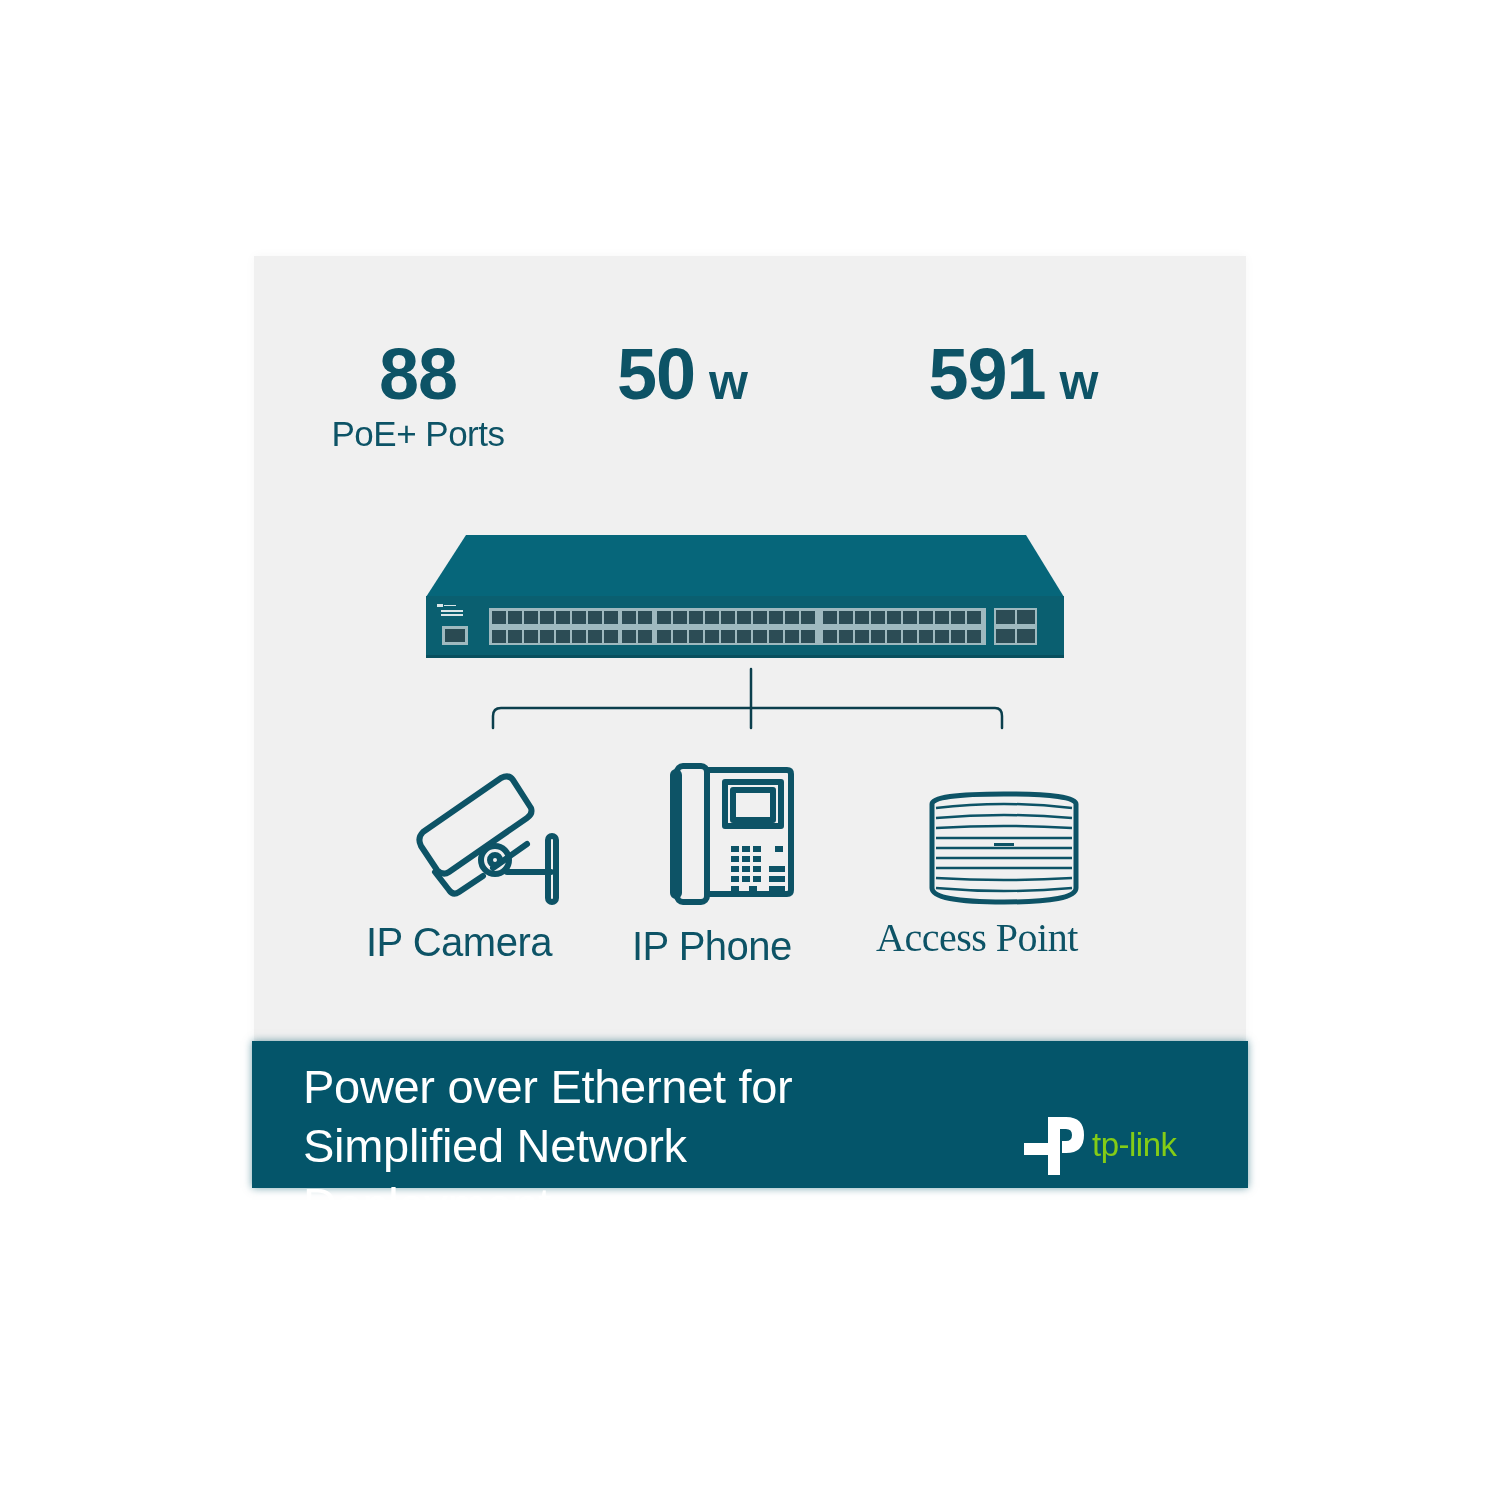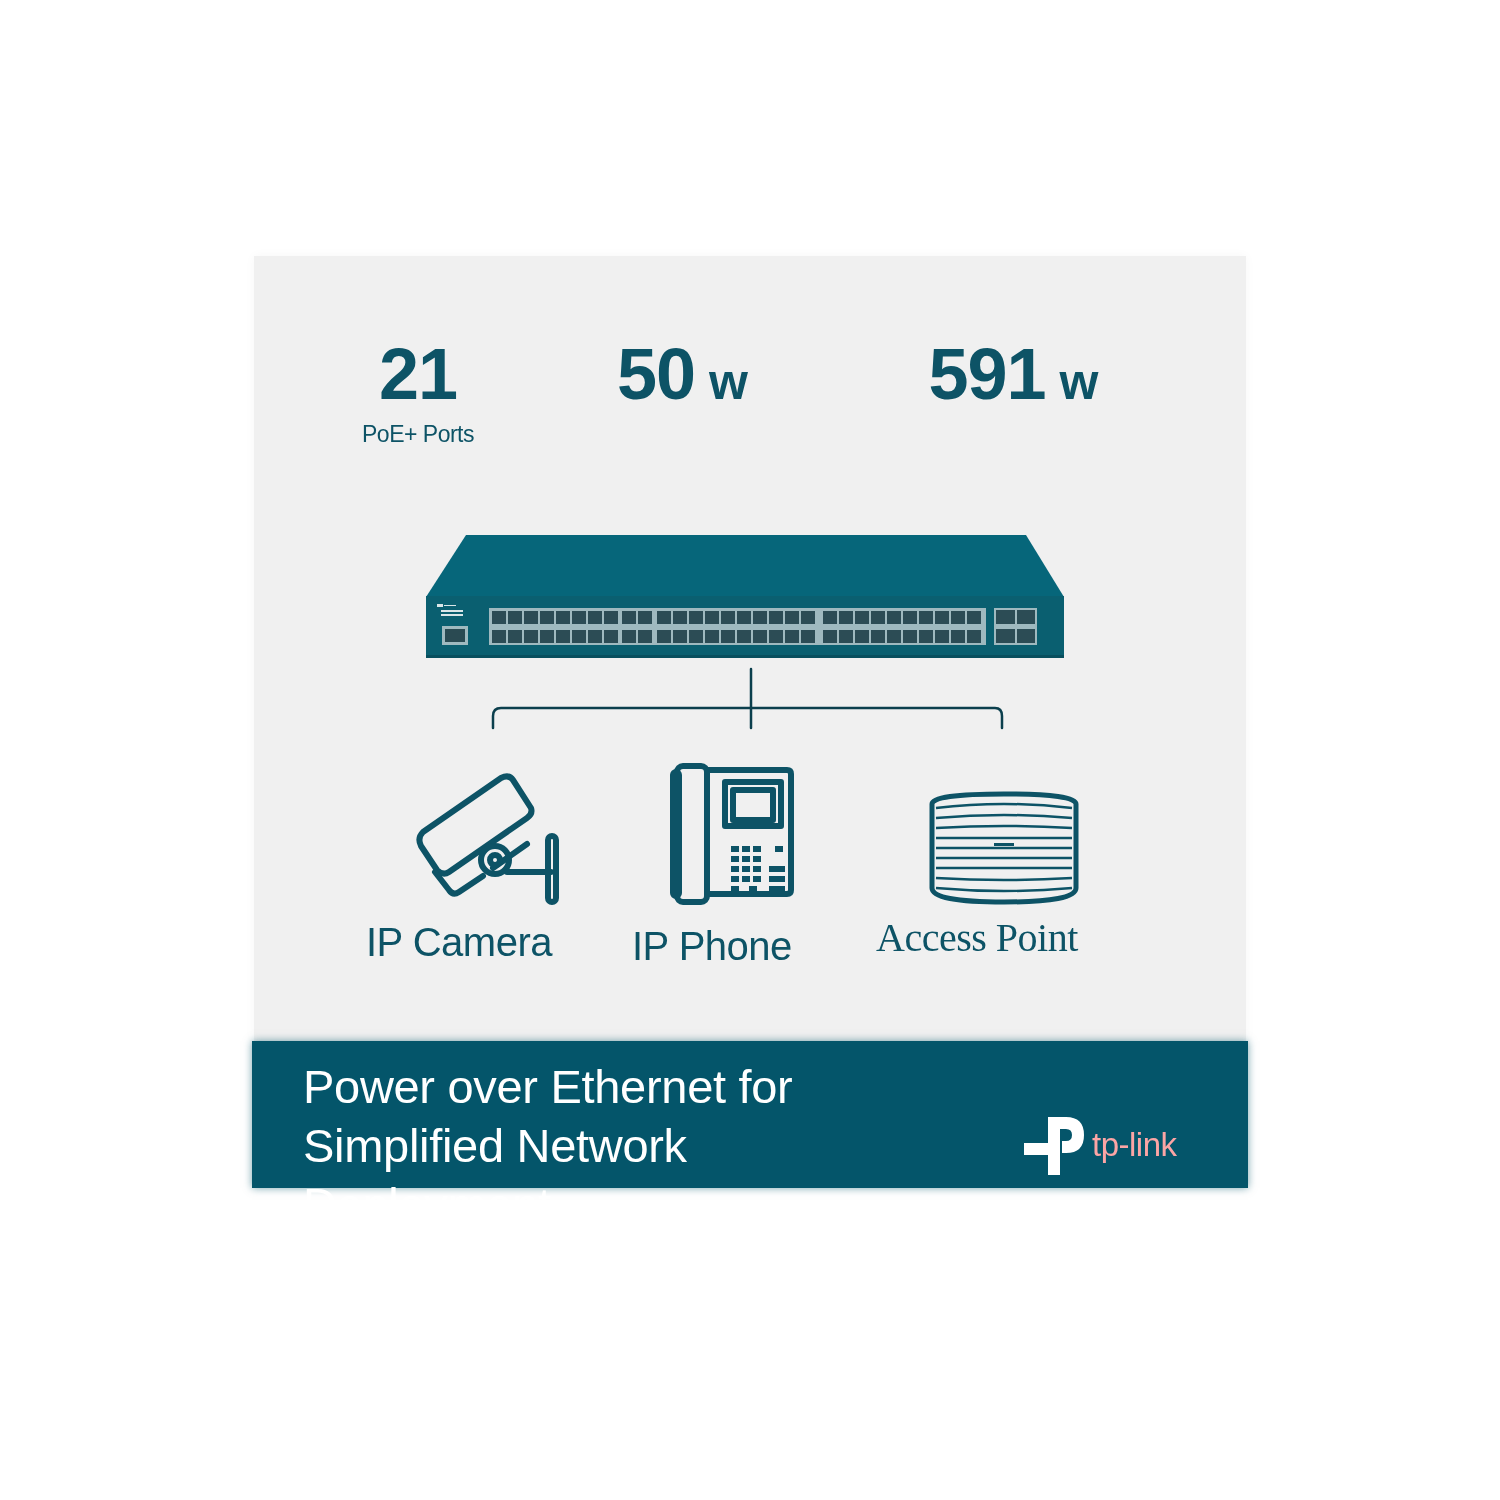--- a/index.html
+++ b/index.html
@@ -3,39 +3,39 @@
 <meta charset="utf-8">
 <style>
   html, body { margin:0; padding:0; }
   body { width:1500px; height:1500px; background:#ffffff; position:relative; overflow:hidden;
          font-family:"Liberation Sans", sans-serif; }
   .panel { position:absolute; left:254px; top:256px; width:992px; height:786px; background:#f0f0f0;
            box-shadow:0 0 10px rgba(0,0,0,0.04); }
   .stat { position:absolute; text-align:center; color:#0d5366; }
   .stat .num { font-size:72px; font-weight:bold; line-height:72px; letter-spacing:-1px; }
   .stat .num .unit { font-size:50px; font-weight:bold; margin-left:14px; }
-  .stat .lbl { font-size:23px; line-height:40px; margin-top:4px; white-space:nowrap; letter-spacing:-0.5px; }
+  .stat .lbl { font-size:35px; line-height:40px; margin-top:4px; white-space:nowrap; letter-spacing:-0.5px; }
   .switch { position:absolute; left:0; top:0; }
   .connector { position:absolute; left:0; top:0; }
   .device { position:absolute; color:#0d5366; }
   .device .lbl { font-size:40px; line-height:44px; white-space:nowrap; letter-spacing:-0.5px; }
   .band { position:absolute; left:252px; top:1041px; width:996px; height:147px; background:#04556a;
           box-shadow:0 0 8px rgba(4,85,106,0.55); }
   .band .headline { position:absolute; left:51px; top:16px; color:#ffffff; font-size:47px; line-height:59px;
                     white-space:pre-line; letter-spacing:-0.3px; }
   .logo { position:absolute; left:770px; top:72px; display:flex; align-items:center; }
-  .logo .brand { color:#fca5a5; font-size:33px; margin-left:6px; letter-spacing:-0.5px; }
+  .logo .brand { color:#84cc16; font-size:33px; margin-left:6px; letter-spacing:-0.5px; }
 </style>
 </head>
 <body>
 
 <div class="panel"></div>
 
 <div class="stat" style="left:318px; top:338px; width:200px;">
-  <div class="num"><span>21</span></div>
+  <div class="num"><span>88</span></div>
   <div class="lbl">PoE+ Ports</div>
 </div>
 <div class="stat" style="left:552px; top:338px; width:260px;">
   <div class="num"><span>50</span><span class="unit">w</span></div>
 </div>
 <div class="stat" style="left:852px; top:338px; width:322px;">
   <div class="num"><span>591</span><span class="unit">w</span></div>
 </div>
 
 <svg class="switch" width="1500" height="700" viewBox="0 0 1500 700">

